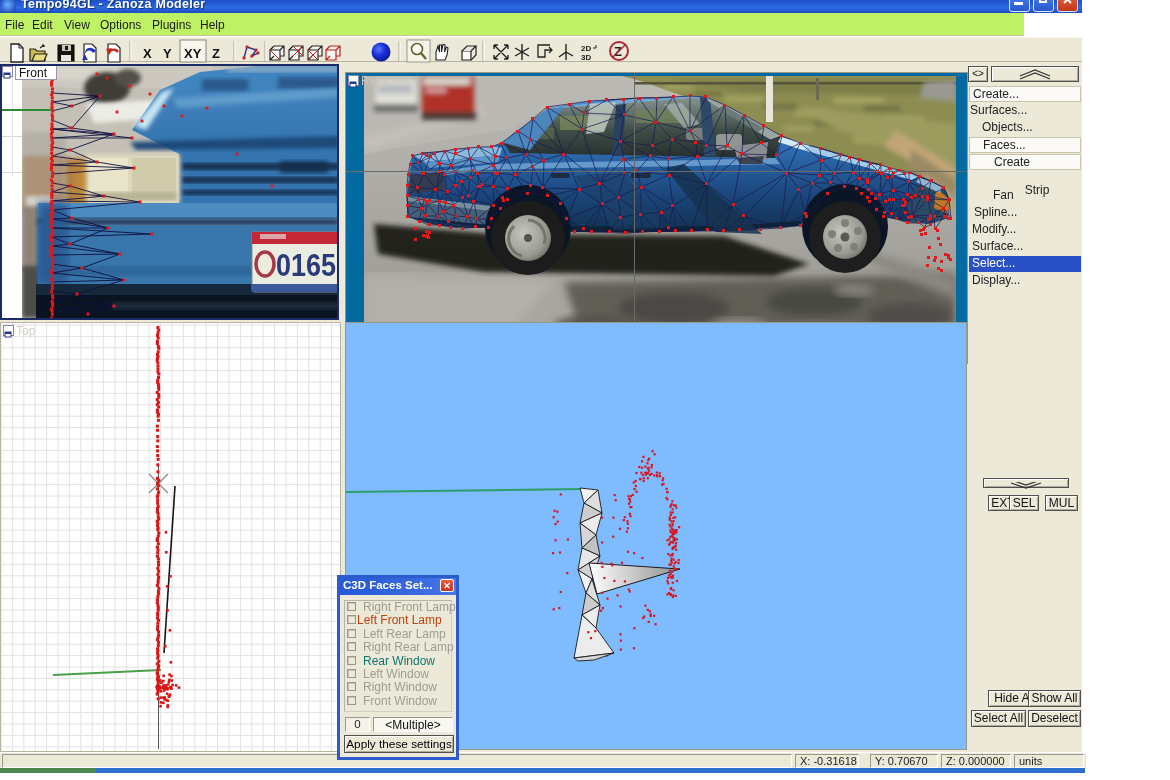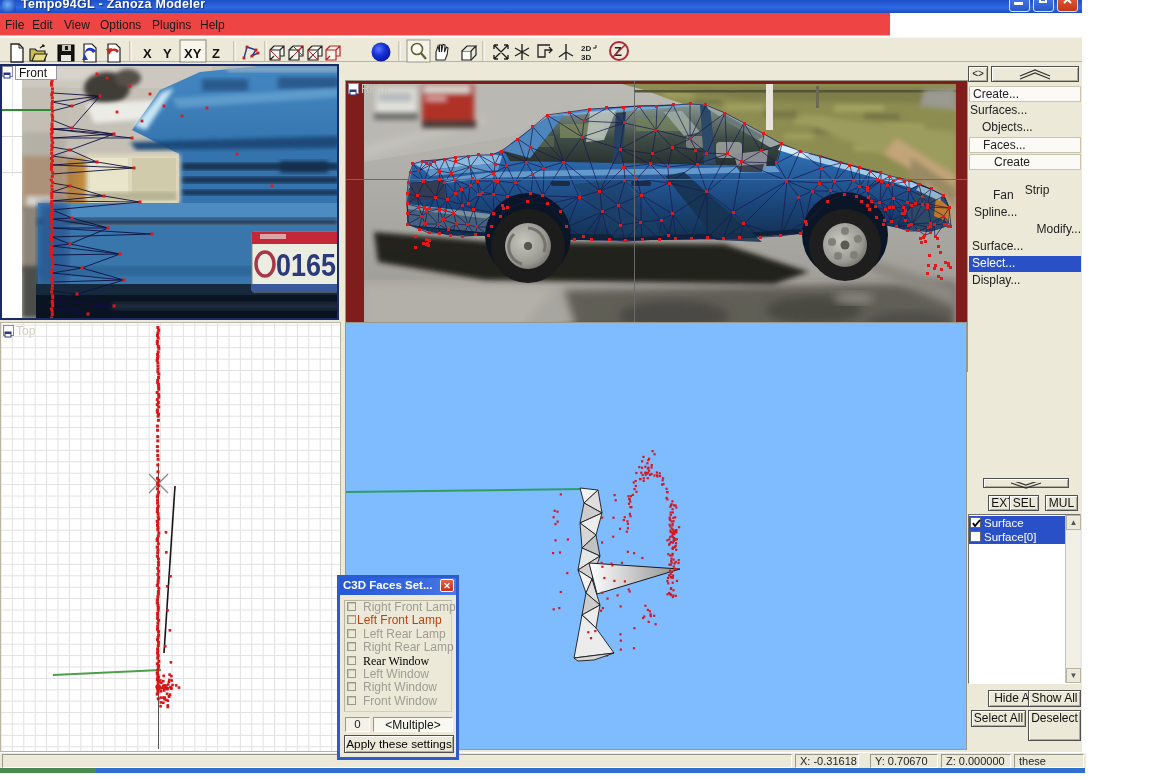--- a/index.html
+++ b/index.html
@@ -1,24 +1,24 @@
 <!DOCTYPE html>
 <html><head><meta charset="utf-8"><style>
 *{margin:0;padding:0;box-sizing:border-box;}
 body{font-family:"Liberation Sans",sans-serif;}
 #page{position:relative;width:1170px;height:780px;background:#fff;overflow:hidden;}
 .abs{position:absolute;}
 #titlebar{left:0;top:0;width:1082px;height:13px;background:linear-gradient(#1e50c8,#2e6ae4 60%,#1c4cc0);}
 #title{left:21px;top:-3px;color:#fff;font-weight:bold;font-size:12.5px;text-shadow:1px 1px 1px #10307a;letter-spacing:0.3px;}
 .wbtn{top:-7px;width:21px;height:19px;border-radius:3px;border:1px solid #dce6fa;font-size:11px;color:#fff;text-align:center;line-height:24px;}
-#menubar{left:0;top:13px;width:890px;height:23px;background:#ef4444;border-bottom:1px solid #c8c4ae;}
+#menubar{left:0;top:13px;width:1024px;height:23px;background:#bef264;border-bottom:1px solid #c8c4ae;}
 .menu{position:absolute;top:5px;font-size:12px;color:#1a1a1a;}
 #toolbar{left:0;top:37px;width:1082px;height:25px;background:#ece9d8;border-top:1px solid #f8f6ee;border-bottom:1px solid #b8b4a0;}
 #vp1{left:0;top:64px;width:339px;height:256px;background:#fff;border:2px solid #1a2a66;overflow:hidden;}
-#vp2{left:345px;top:80px;width:623px;height:292px;background:#7f1d1d;border:1px solid #9a9688;overflow:hidden;}
+#vp2{left:345px;top:72px;width:623px;height:292px;background:#0369a1;border:1px solid #9a9688;overflow:hidden;}
 #vp3{left:0;top:322px;width:341px;height:430px;background:#fff;border:1px solid #b8b4a4;overflow:hidden;}
 #vp4{left:345px;top:322px;width:622px;height:428px;background:#7ebcff;border:1px solid #9a9688;overflow:hidden;}
 #rpanel{left:968px;top:62px;width:114px;height:690px;background:#ece9d8;}
 .pitem{position:absolute;left:1px;width:112px;height:16px;font-size:12px;color:#222;line-height:15px;}
 .pbox{background:#fbfaf6;border:1px solid #c8c4ae;}
 .psel{background:#2a50c8;color:#fff;}
 .btn{position:absolute;background:#ece9d8;border:1px solid #505050;font-size:12px;color:#111;text-align:center;box-shadow:inset 1px 1px 0 #fff, inset -1px -1px 0 #b0ac9c;}
 #statusbar{left:0;top:752px;width:1086px;height:16px;background:#ece9d8;border-top:1px solid #fff;}
 .sfield{position:absolute;top:1px;height:14px;border:1px solid #9a9688;border-bottom-color:#fff;border-right-color:#fff;font-size:11px;color:#222;line-height:13px;padding-left:4px;}
 #bline-g{left:0;top:768px;width:96px;height:5px;background:#4a8a50;}
@@ -1380,85 +1380,69 @@
         </svg>
     </div>
     <div class="pitem pbox" style="top:24px;padding-left:3px;">Create...</div>
     <div class="pitem" style="top:41px;padding-left:1px;">Surfaces...</div>
     <div class="pitem" style="top:58px;padding-left:13px;">Objects...</div>
     <div class="pitem pbox" style="top:75px;padding-left:13px;">Faces...</div>
     <div class="pitem pbox" style="top:92px;padding-left:24px;">Create</div>
     <div class="pitem" style="top:121px;padding-left:24px;text-align:center;">Strip</div>
     <div class="pitem" style="top:126px;padding-left:24px;">Fan</div>
     <div class="pitem" style="top:143px;padding-left:5px;">Spline...</div>
-    <div class="pitem" style="top:160px;padding-left:3px;text-align:right;">Modify...</div>
+    <div class="pitem" style="top:160px;padding-left:3px;">Modify...</div>
     <div class="pitem" style="top:177px;padding-left:3px;">Surface...</div>
     <div class="pitem psel" style="top:194px;padding-left:3px;">Select...</div>
     <div class="pitem" style="top:211px;padding-left:3px;">Display...</div>
     <div class="btn" style="left:15px;top:416px;width:86px;height:10px;">
       <svg width="84" height="8">
           <path d="M27,1 L42,6 L57,1" fill="none" stroke="#333" stroke-width="1.2"></path>
           <path d="M27,-2 L42,3 L57,-2" fill="none" stroke="#333" stroke-width="1.2"></path>
         </svg>
     </div>
     <div class="btn" style="left:20px;top:433px;width:30px;height:16px;line-height:14px;">EXT</div>
     <div class="btn" style="left:41px;top:433px;width:30px;height:16px;line-height:14px;">SEL</div>
     <div class="btn" style="left:77px;top:433px;width:33px;height:16px;line-height:14px;">MUL</div>
-    <div class="abs" style="left:0px;top:452px;width:113px;height:170px;background:#fff;border:1px solid #707070;border-bottom-color:#fff;border-right-color:#e8e8e8;">
-      <div class="abs" style="left:0;top:1px;width:97px;height:14px;background:#2a50c8;color:#fff;font-size:11.5px;line-height:14px;">
-        <span class="abs" style="left:1px;top:1px;width:11px;height:11px;background:#fff;border:1px solid #666;"><svg width="11" height="11">
-              <path d="M2,5 L4,8 L9,2" stroke="#000" stroke-width="1.8" fill="none"></path>
-            </svg></span>
-        <span style="margin-left:15px;">Surface</span>
-      </div>
-      <div class="abs" style="left:0;top:15px;width:97px;height:14px;background:#2a50c8;color:#fff;font-size:11.5px;line-height:14px;">
-        <span class="abs" style="left:1px;top:1px;width:11px;height:11px;background:#fff;border:1px solid #666;"></span>
-        <span style="margin-left:15px;">Surface[0]</span>
-      </div>
-      <div class="abs" style="right:0;top:0;width:15px;height:168px;background:#f2f0e4;border-left:1px solid #c8c4b4;">
-        <div style="width:15px;height:15px;background:#ece9d8;border:1px solid #b8b4a4;font-size:8px;text-align:center;line-height:14px;color:#555;">▲</div>
-        <div style="position:absolute;bottom:0;width:15px;height:15px;background:#ece9d8;border:1px solid #b8b4a4;font-size:8px;text-align:center;line-height:14px;color:#555;">▼</div>
-      </div>
-    </div>
     <div class="btn" style="left:5px;top:628px;width:53px;height:17px;line-height:15px;margin-left:15px;">Hide All</div>
     <div class="btn" style="left:60px;top:628px;width:53px;height:17px;line-height:15px;">Show All</div>
     <div class="btn" style="left:3px;top:648px;width:55px;height:17px;line-height:15px;">Select All</div>
-    <div class="btn" style="left:60px;top:648px;width:53px;height:31px;line-height:15px;">Deselect</div>
+    <div class="btn" style="left:60px;top:648px;width:53px;height:17px;line-height:15px;">Deselect</div>
   </div>
 
   <div class="abs" id="dialog" style="left:337px;top:575px;width:122px;height:185px;background:#ece9d8;border:3px solid #2b5bcd;z-index:20;">
     <div class="abs" style="left:0;top:0;width:116px;height:17px;background:linear-gradient(90deg,#2458d8,#3a6ae0 70%,#4a7ae8);">
       <span class="abs" style="left:3px;top:1px;color:#fff;font-weight:bold;font-size:11.5px;">C3D Faces Set...</span>
       <span class="abs" style="right:2px;top:1px;width:14px;height:13px;background:linear-gradient(#e86048,#c83018);border:1px solid #fff;border-radius:2px;color:#fff;font-size:9px;text-align:center;line-height:12px;font-weight:bold;">✕</span>
     </div>
     <div class="abs" id="dlgrows" style="left:4px;top:22px;width:108px;height:112px;border:1px solid #d4d0c0;border-top-color:#b8b4a4;border-left-color:#b8b4a4;">
       <div class="abs" style="left:2px;top:1px;width:9px;height:9px;background:#ece9d8;border:1px solid #9a968a;box-shadow:inset 1px 1px 0 #c8c4b4;"></div>
         <div class="abs" style="left:18px;top:-1px;font-size:12px;color:#9d9d93;white-space:nowrap;">Right Front Lamp</div>
       <div class="abs" style="left:2px;top:14px;width:9px;height:9px;background:#ece9d8;border:1px solid #9a968a;box-shadow:inset 1px 1px 0 #c8c4b4;"></div>
         <div class="abs" style="left:12px;top:12px;font-size:12px;color:#c2410c;white-space:nowrap;">Left Front Lamp</div>
       <div class="abs" style="left:2px;top:28px;width:9px;height:9px;background:#ece9d8;border:1px solid #9a968a;box-shadow:inset 1px 1px 0 #c8c4b4;"></div>
         <div class="abs" style="left:18px;top:26px;font-size:12px;color:#9d9d93;white-space:nowrap;">Left Rear Lamp</div>
       <div class="abs" style="left:2px;top:41px;width:9px;height:9px;background:#ece9d8;border:1px solid #9a968a;box-shadow:inset 1px 1px 0 #c8c4b4;"></div>
         <div class="abs" style="left:18px;top:39px;font-size:12px;color:#9d9d93;white-space:nowrap;">Right Rear Lamp</div>
       <div class="abs" style="left:2px;top:55px;width:9px;height:9px;background:#ece9d8;border:1px solid #9a968a;box-shadow:inset 1px 1px 0 #c8c4b4;"></div>
-        <div class="abs" style="left:18px;top:53px;font-size:12px;color:#000000;white-space:nowrap;font-family:Liberation Serif, serif;">Rear Window</div>
+        <div class="abs" style="left:18px;top:53px;font-size:12px;color:#0f766e;white-space:nowrap;">Rear Window</div>
       <div class="abs" style="left:2px;top:68px;width:9px;height:9px;background:#ece9d8;border:1px solid #9a968a;box-shadow:inset 1px 1px 0 #c8c4b4;"></div>
         <div class="abs" style="left:18px;top:66px;font-size:12px;color:#9d9d93;white-space:nowrap;">Left Window</div>
       <div class="abs" style="left:2px;top:81px;width:9px;height:9px;background:#ece9d8;border:1px solid #9a968a;box-shadow:inset 1px 1px 0 #c8c4b4;"></div>
         <div class="abs" style="left:18px;top:79px;font-size:12px;color:#9d9d93;white-space:nowrap;">Right Window</div>
       <div class="abs" style="left:2px;top:95px;width:9px;height:9px;background:#ece9d8;border:1px solid #9a968a;box-shadow:inset 1px 1px 0 #c8c4b4;"></div>
         <div class="abs" style="left:18px;top:93px;font-size:12px;color:#9d9d93;white-space:nowrap;">Front Window</div>
     </div>
     <div class="abs" style="left:5px;top:139px;width:25px;height:15px;background:#f4f2e8;border:1px solid #9a9688;border-bottom-color:#fff;border-right-color:#fff;font-size:11.5px;text-align:center;color:#222;">0</div>
     <div class="abs" style="left:33px;top:139px;width:80px;height:15px;background:#f8f7f0;border:1px solid #9a9688;border-bottom-color:#fff;border-right-color:#fff;font-size:12px;text-align:center;color:#111;">&lt;Multiple&gt;</div>
     <div class="btn" style="left:4px;top:157px;width:110px;height:18px;font-size:11.8px;line-height:17px;color:#000;white-space:nowrap;">Apply these settings</div>
   </div>
 
   <div class="abs" id="statusbar">
     <div class="sfield" style="left:2px;width:790px;"></div>
     <div class="sfield" style="left:795px;width:64px;">X: -0.31618</div>
     <div class="sfield" style="left:870px;width:68px;">Y: 0.70670</div>
     <div class="sfield" style="left:941px;width:70px;">Z: 0.000000</div>
-    <div class="sfield" style="left:1014px;width:70px;">these</div>
+    <div class="sfield" style="left:1014px;width:70px;">units</div>
   </div>
   <div class="abs" id="bline-g"></div>
   <div class="abs" id="bline-b"></div>
 </div>
 
 </body></html>

